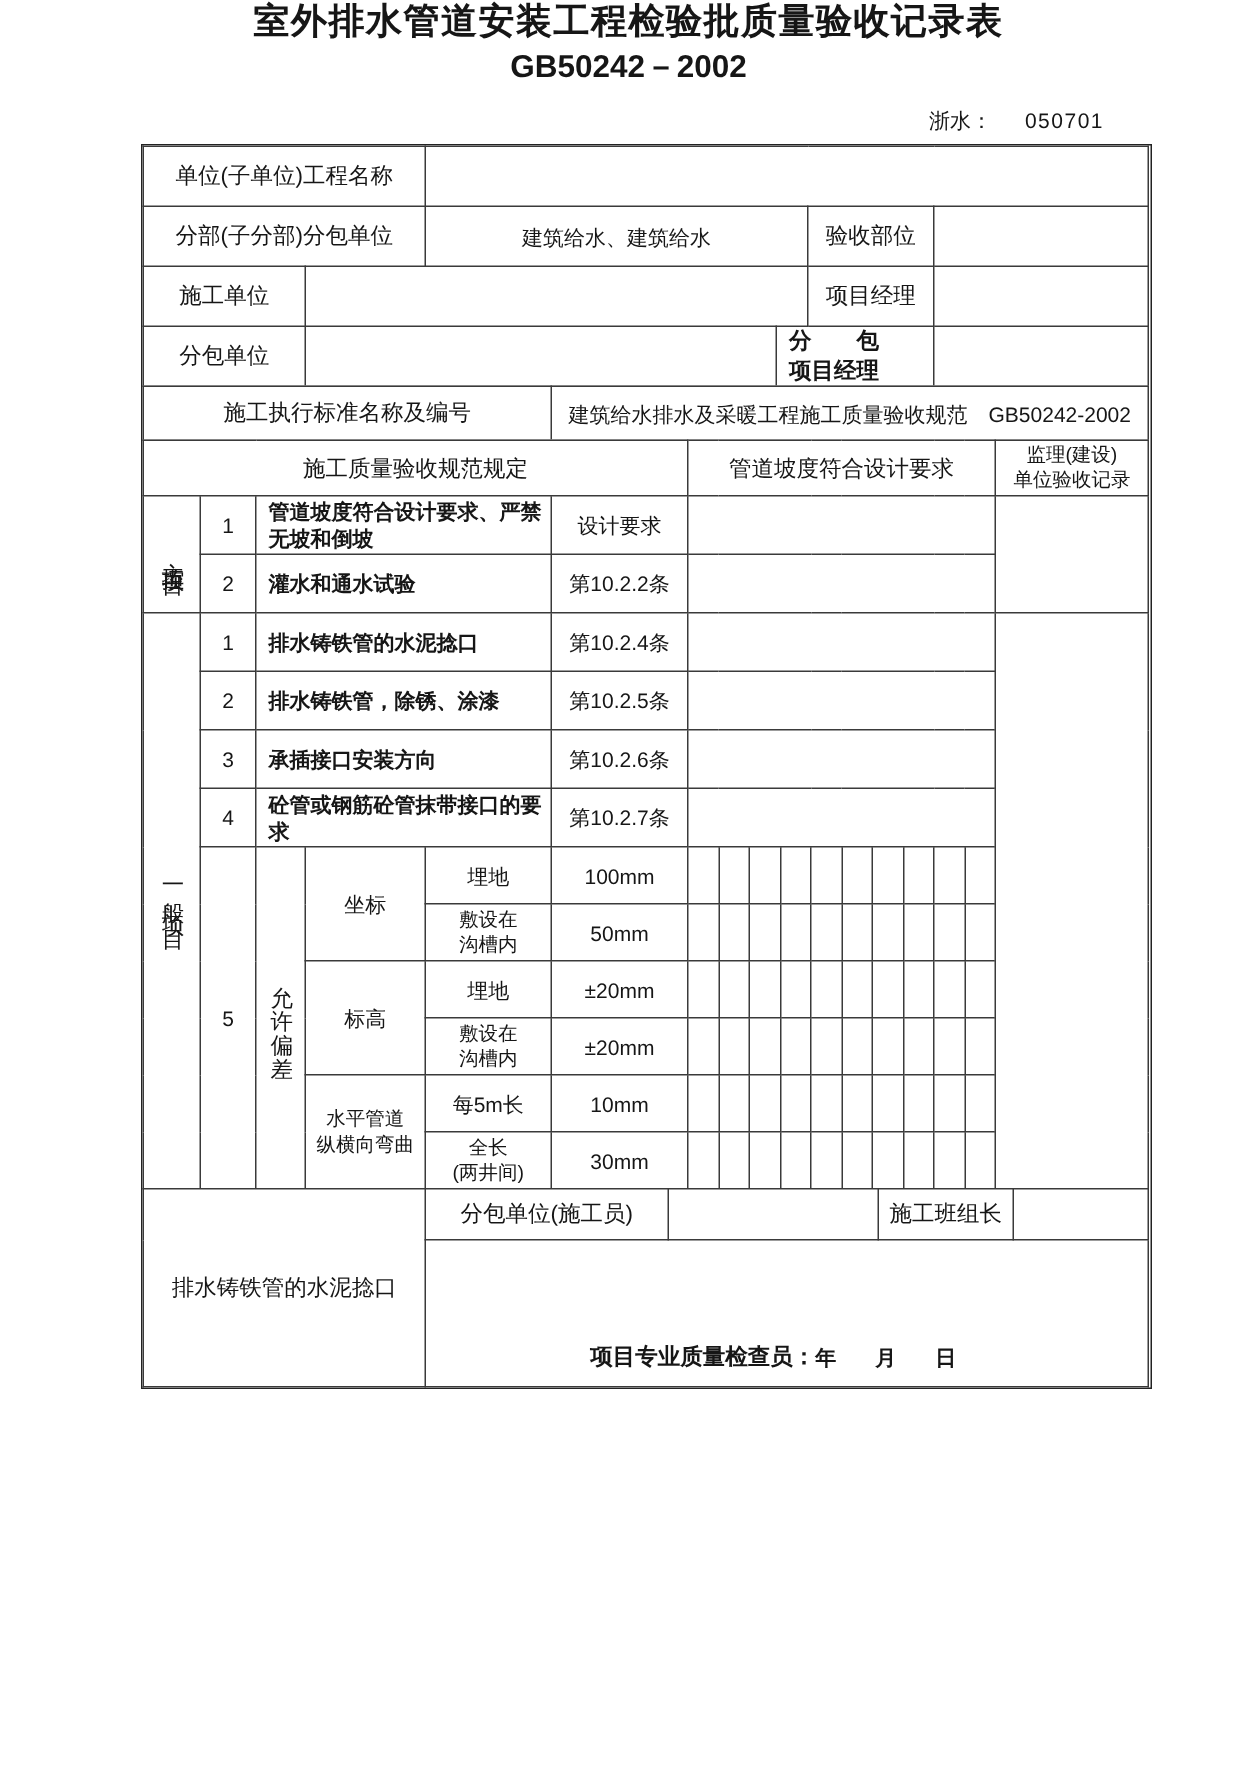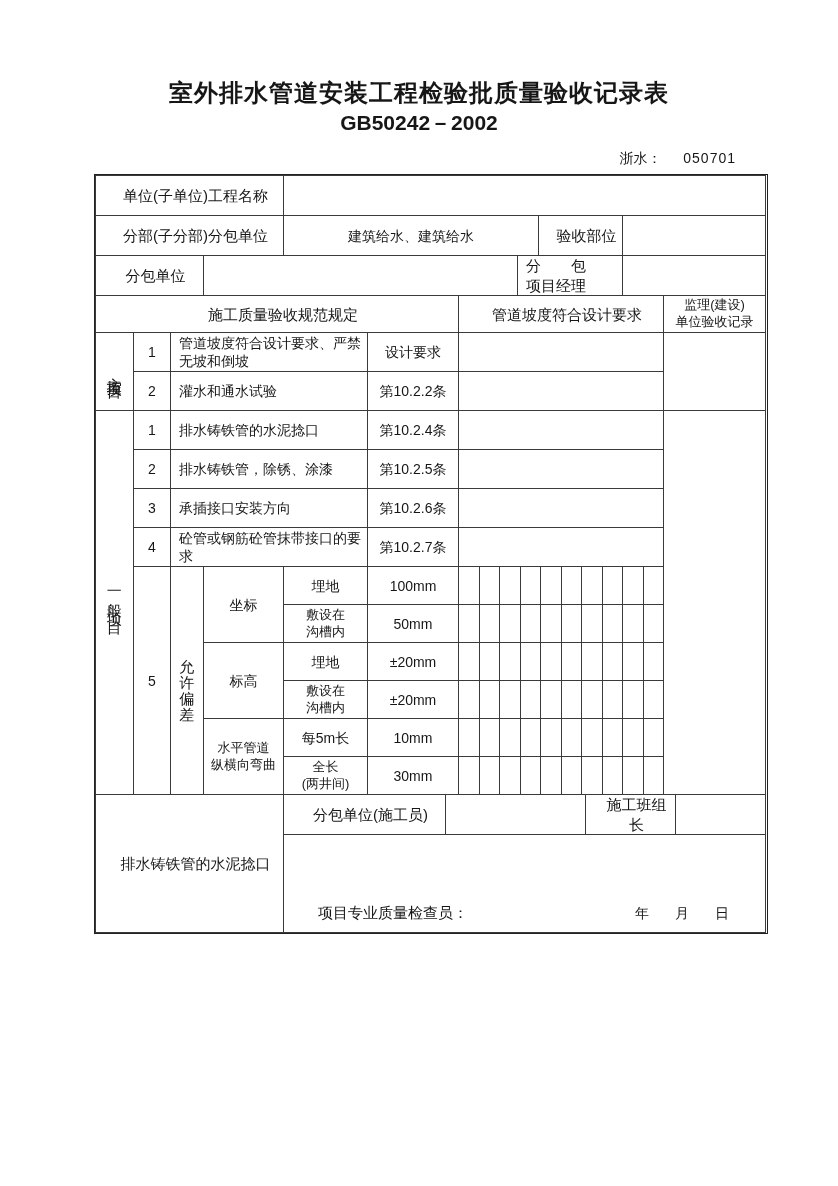--- a/index.html
+++ b/index.html
@@ -2,45 +2,45 @@
 <html><head>
 <meta charset="utf-8">
 <style>
   html,body{margin:0;padding:0;background:#ffffff;}
   body{
     width:838px;height:1186px;
     font-family:"Liberation Sans","DejaVu Sans",sans-serif;
     color:#161616;
     -webkit-font-smoothing:antialiased;
   }
-  .titleblock{padding-top:78px;text-align:center;line-height:1.25;}
+  .titleblock{text-align:center;line-height:1.25;}
   .title{font-size:24px;font-weight:bold;letter-spacing:1px;}
   .subtitle{font-size:21px;font-weight:bold;margin-top:2px;}
   .stampline{width:670px;margin:14px auto 6px 94px;text-align:right;
     padding-right:28px;box-sizing:border-box;font-size:14px;}
   .stampline .sv{display:inline-block;margin-left:18px;letter-spacing:1px;}
 
   .formwrap{width:672px;margin-left:94px;border:1px solid #222;}
   table{border-collapse:collapse;table-layout:fixed;width:670px;background:#fff;}
   table+table{margin-top:-1px;}
   td{border:1px solid #3a3a3a;padding:0 4px;font-size:14px;line-height:1.3;
      overflow:hidden;box-sizing:border-box;}
   td.c{text-align:center;vertical-align:middle;}
-  td.l{text-align:left;vertical-align:middle;padding-left:8px;}
+  td.l{text-align:left;vertical-align:middle;padding-left:8px;font-weight:bold;}
   td.pre{white-space:pre-line;}
-  .lab{font-size:15px;padding-left:16px;}
+  .lab{font-size:15px;}
   .small{font-size:13px;}
   .vcell{text-align:center;vertical-align:middle;}
   .vlabel{writing-mode:vertical-rl;text-orientation:upright;display:inline-block;
           font-size:15px;}
   .vs-tight{letter-spacing:3px;}
   .vs-mid{letter-spacing:9px;}
   .vs-wide{letter-spacing:16px;}
   .bottombox{vertical-align:bottom;}
-  .flexrow{display:flex;justify-content:space-between;align-items:flex-end;}
+  .flexrow{display:flex;justify-content:center;align-items:flex-end;font-weight:bold;}
   .sigblock{text-align:center;line-height:1.35;}
   .datecell{letter-spacing:6px;white-space:nowrap;}
 </style>
 </head>
 <body>
 
 <div class="titleblock">
   <div class="title">室外排水管道安装工程检验批质量验收记录表</div>
   <div class="subtitle">GB50242－2002</div>
 </div>
@@ -66,29 +66,47 @@
       <td colspan="2" class="c lab">单位(子单位)工程名称</td>
       <td colspan="4" class="l"></td>
     </tr>
     <tr style="height:40px">
       <td colspan="2" class="c lab">分部(子分部)分包单位</td>
       <td colspan="2" class="c">建筑给水、建筑给水</td>
       <td class="c lab">验收部位</td>
       <td class="l"></td>
     </tr>
     <tr style="height:40px">
+      <td class="c lab">施工单位</td>
+      <td colspan="3" class="l"></td>
+      <td class="c lab">项目经理</td>
+      <td class="l"></td>
+    </tr>
+    <tr style="height:40px">
       <td class="c lab">分包单位</td>
       <td colspan="2" class="l"></td>
       <td colspan="2" class="l pre lab">分　　包
 项目经理</td>
       <td class="l"></td>
     </tr>
   </tbody>
     </table>
 
+  <table>
+    <colgroup>
+        <col style="width:272px">
+        <col style="width:398px">
+      </colgroup>
+    <tbody>
+        <tr style="height:36px">
+      <td class="c lab">施工执行标准名称及编号</td>
+      <td class="c">建筑给水排水及采暖工程施工质量验收规范　GB50242-2002</td>
+    </tr>
+  </tbody>
+    </table>
 
   <table>
     <colgroup>
       <col style="width:38px">
         <col style="width:37px">
         <col style="width:33px">
       <col style="width:80px">
         <col style="width:84px">
         <col style="width:91px">
       <col style="width:20.5px">

